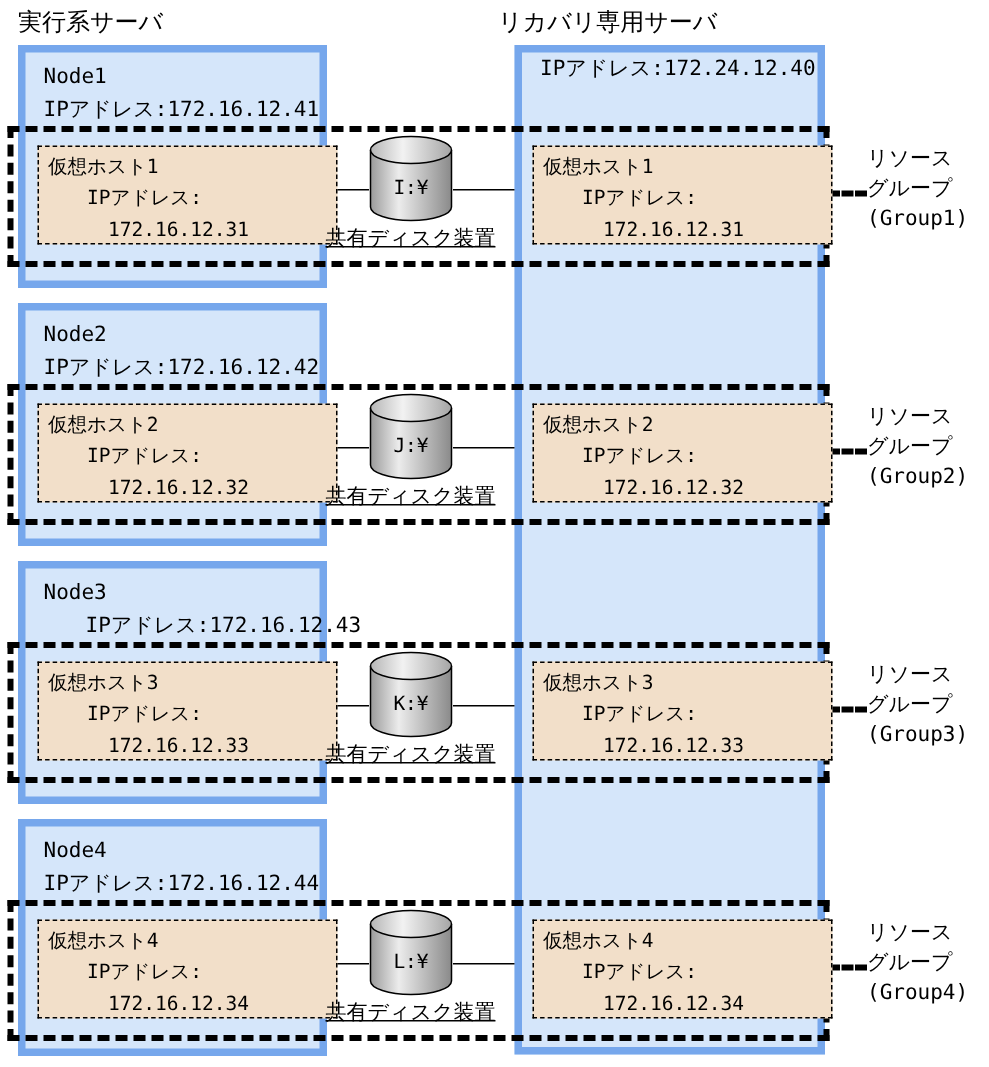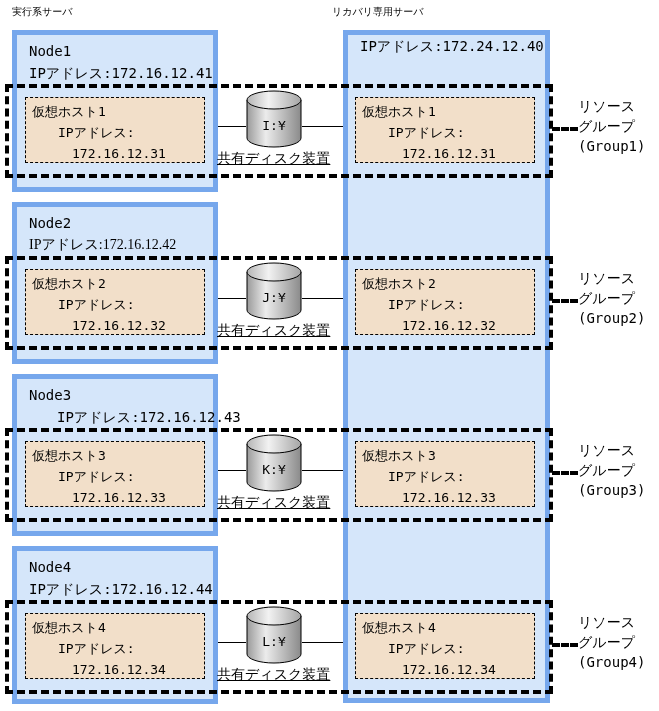--- a/index.html
+++ b/index.html
@@ -1,36 +1,36 @@
 <!DOCTYPE html>
 <html><head>
 <meta charset="utf-8">
 <style>
   html,body{margin:0;padding:0;background:#fff;}
   .canvas{
     position:relative;width:659px;height:711px;background:#ffffff;
     font-family:"DejaVu Sans Mono","Liberation Mono",monospace;
     color:#000;overflow:hidden;
   }
-  .col-title{position:absolute;font-size:10px;white-space:nowrap;}
+  .col-title{position:absolute;font-size:16px;white-space:nowrap;}
   .node-box{
     position:absolute;left:12px;width:206px;box-sizing:border-box;
     background:#D5E6FA;border:5px solid #76A7EC;z-index:1;
   }
   .noder-box{
     position:absolute;left:343px;top:30px;width:207px;height:673px;
     box-sizing:border-box;background:#D5E6FA;border:5px solid #76A7EC;z-index:1;
   }
   .node-text{padding:5px 0 0 12px;font-size:14px;line-height:22px;white-space:nowrap;}
   .group-box{
     position:absolute;left:5px;width:548px;height:94px;box-sizing:border-box;
     border:4px dashed #000;z-index:3;background:transparent;pointer-events:none;
   }
   .vhost{
-    position:absolute;width:180px;height:66px;box-sizing:border-box;
+    position:absolute;width:200px;height:66px;box-sizing:border-box;
     background:#F2DFC9;border:1px dashed #000;z-index:4;
     font-size:13px;line-height:21px;padding-top:3px;white-space:nowrap;
   }
   .vhost-left{left:25px;}
   .vhost-right{left:355px;}
   .vh-l1{padding-left:6px;}
   .vh-l2{padding-left:32px;}
   .vh-l3{padding-left:46px;}
   .hline{position:absolute;height:1px;background:#000;z-index:2;}
   .disk{position:absolute;left:246px;width:56px;height:60px;z-index:4;}
@@ -95,21 +95,21 @@
   </div>
   <div class="connector" style="top:127px;"></div>
   <div class="group-label" style="top:96px;">
     <div>リソース</div>
     <div>グループ</div>
     <div>(Group1)</div>
   </div>
 
   <div class="node-box" style="top:202px;height:162px;">
     <div class="node-text">Node2</div>
-    <div class="node-text" style="padding-top:0;font-family:Liberation Serif, serif;">IPアドレス:172.16.12.42</div>
+    <div class="node-text" style="padding-top:0;">IPアドレス:172.16.12.42</div>
   </div>
   <div class="hline" style="left:218px;top:298px;width:28px;"></div>
   <div class="hline" style="left:302px;top:298px;width:41px;"></div>
   <div class="group-box" style="top:256px;"></div>
   <div class="vhost vhost-left" style="top:269px;">
     <div class="vh-l1">仮想ホスト2</div>
     <div class="vh-l2">IPアドレス:</div>
     <div class="vh-l3">172.16.12.32</div>
   </div>
   <svg class="disk" style="top:262px;" viewBox="0 0 56 60">

